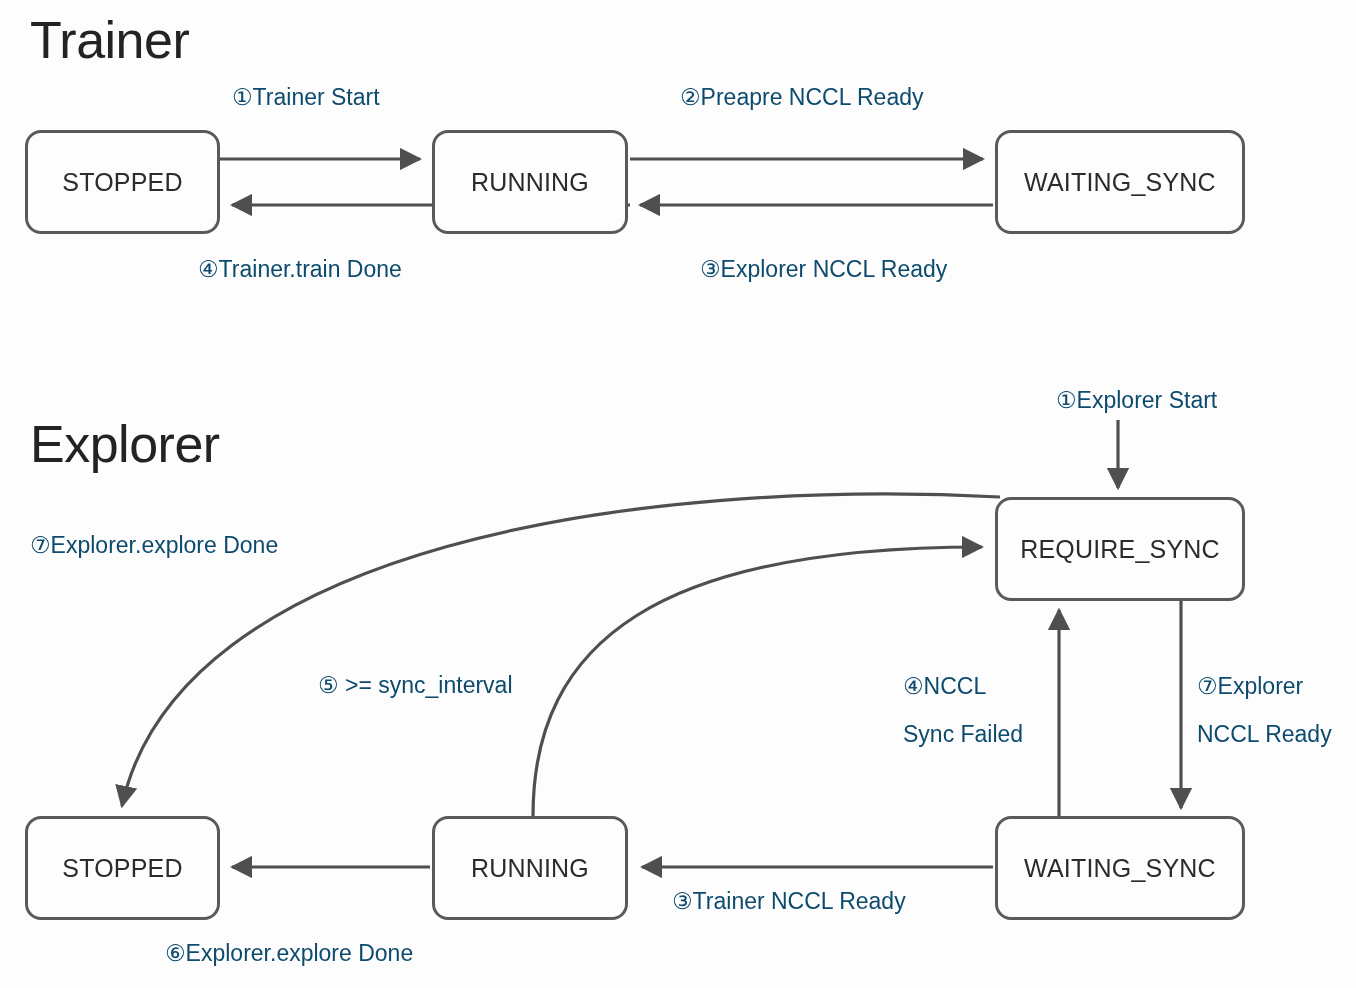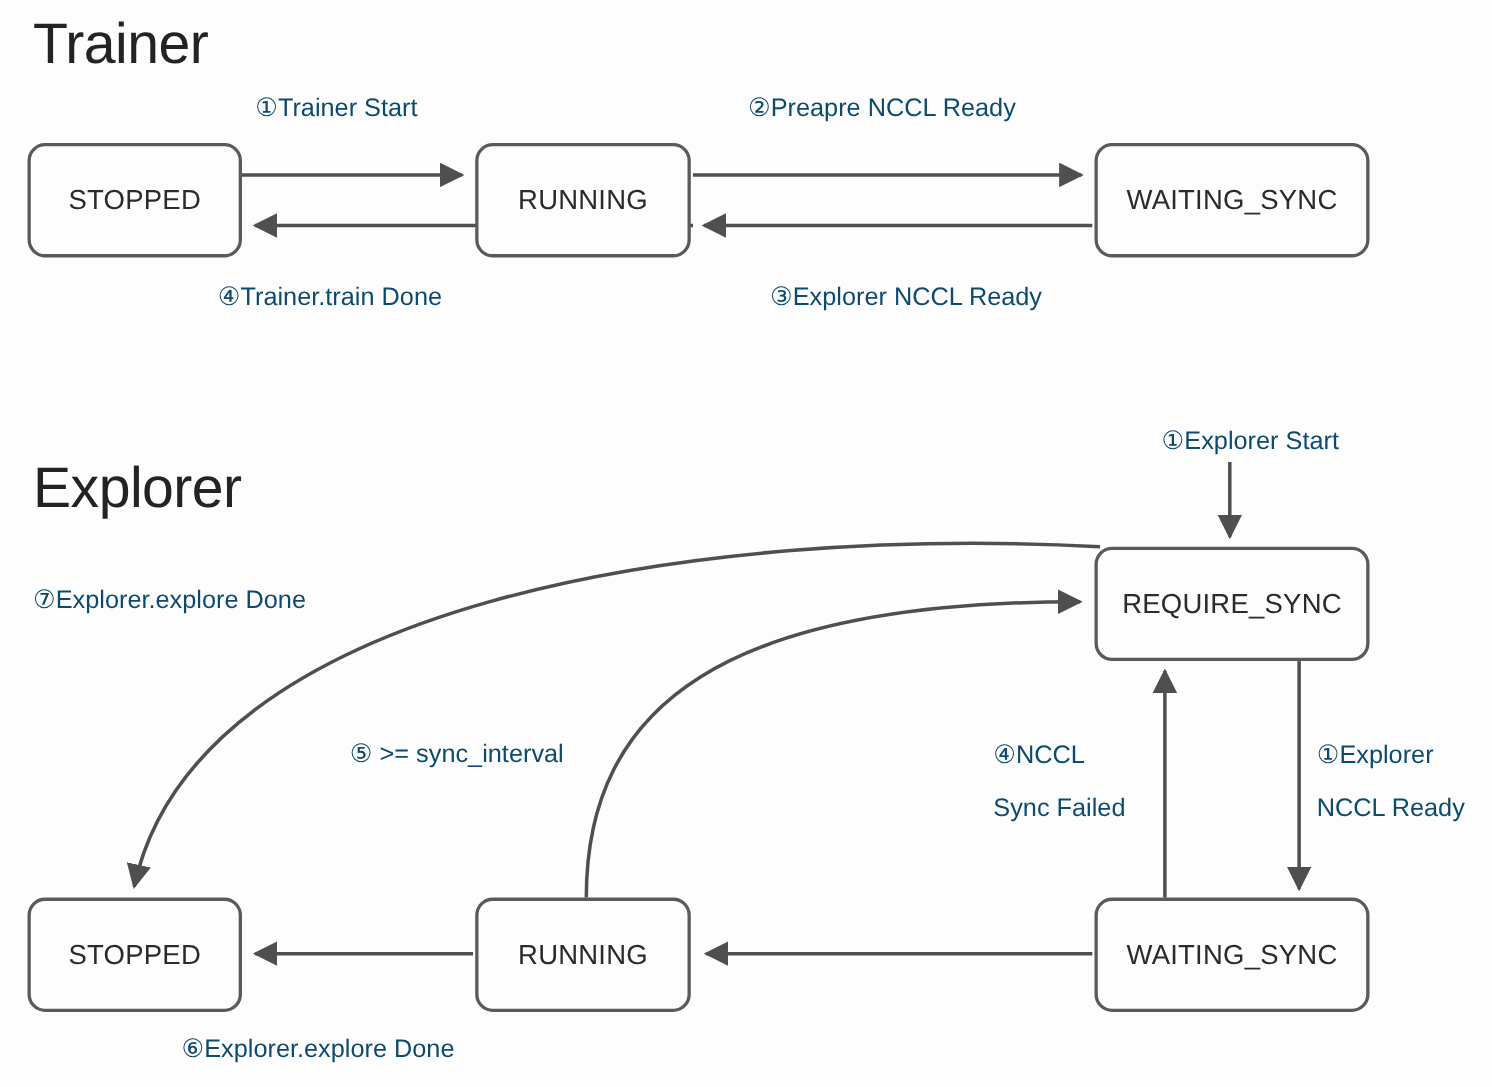--- a/index.html
+++ b/index.html
@@ -127,24 +127,25 @@
 
   <div class="state-node" style="left:995px; top:816px; width:250px; height:104px;">WAITING_SYNC</div>
 
   <div class="state-node" style="left:432px; top:816px; width:196px; height:104px;">RUNNING</div>
 
   <div class="state-node" style="left:25px; top:816px; width:195px; height:104px;">STOPPED</div>
 
   <div class="edge-label" style="left:1056px; top:385px;">①Explorer Start</div>
 
   <div class="edge-label two-line" style="left:1197px; top:662px;">
-    <span class="lbl-line">①Explorer</span>
+    <span class="lbl-line">⑦Explorer</span>
     <span class="lbl-line">NCCL Ready</span>
   </div>
 
+  <div class="edge-label" style="left:672px; top:886px;">③Trainer NCCL Ready</div>
 
   <div class="edge-label two-line" style="left:903px; top:662px;">
     <span class="lbl-line">④NCCL</span>
     <span class="lbl-line">Sync Failed</span>
   </div>
 
   <div class="edge-label" style="left:318px; top:670px;">⑤ &gt;= sync_interval</div>
 
   <div class="edge-label" style="left:165px; top:938px;">⑥Explorer.explore Done</div>
 

